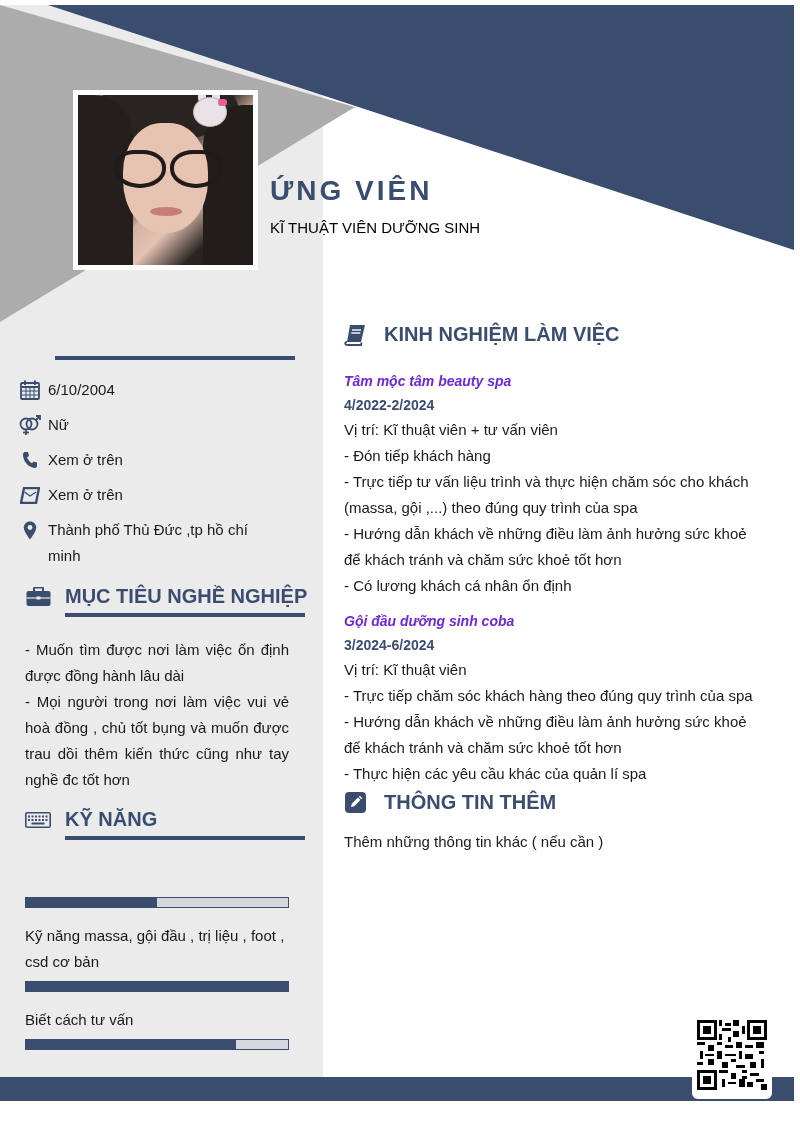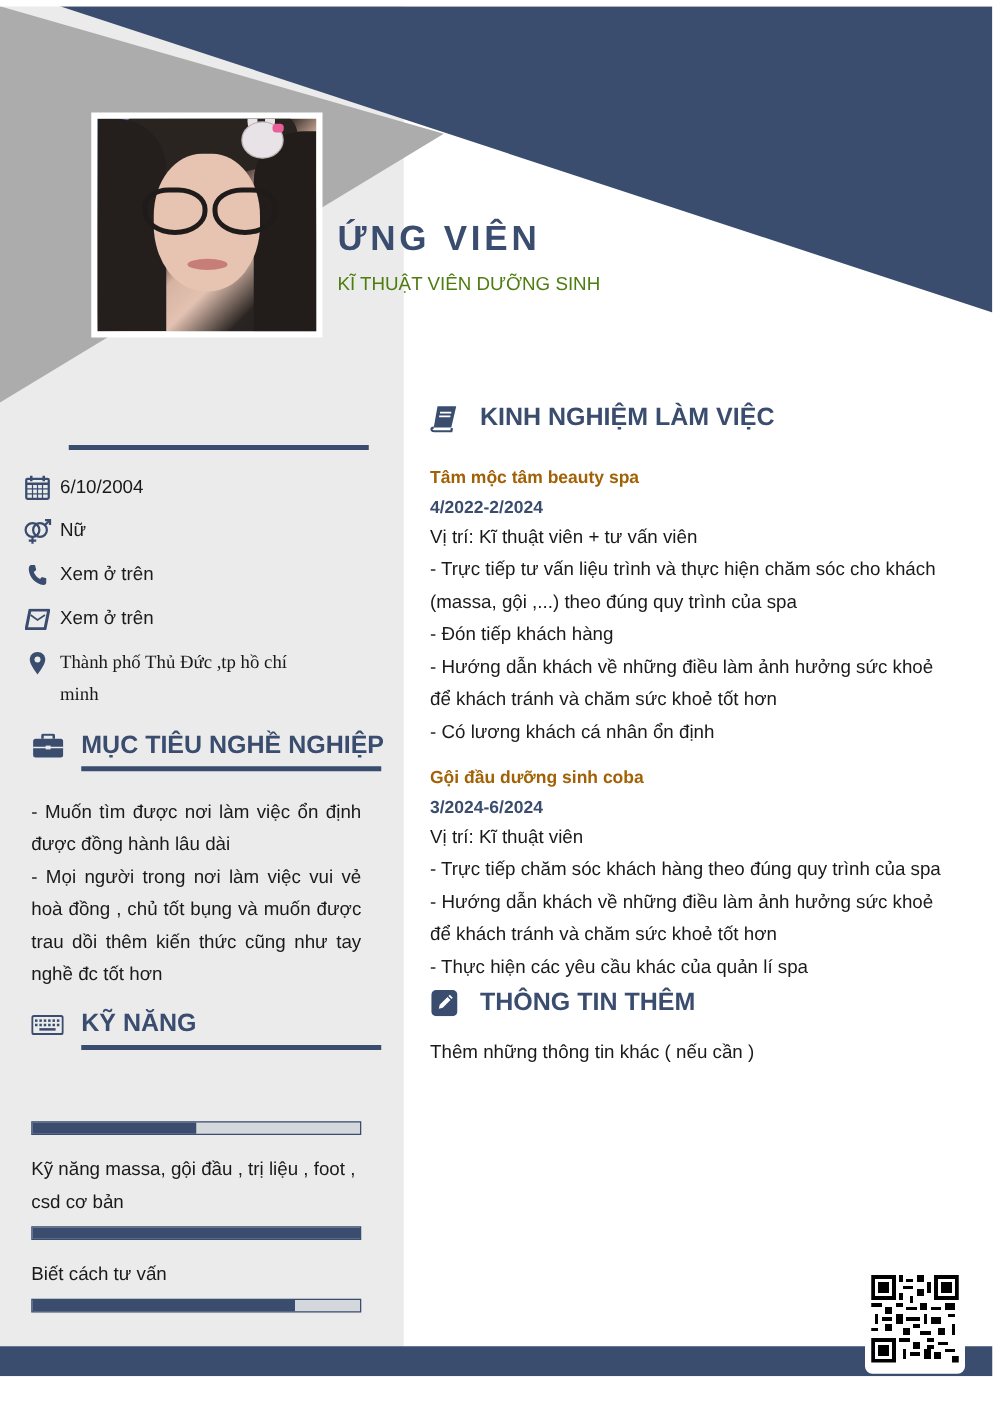--- a/index.html
+++ b/index.html
@@ -20,40 +20,40 @@
   .photo .hair-top { position: absolute; left: 20px; top: -20px; width: 140px; height: 65px; background: #2a2421; border-radius: 50%; }
   .photo .glasses-l { position: absolute; left: 36px; top: 55px; width: 52px; height: 38px; border: 4px solid #1e1b1a; border-radius: 40% 45% 50% 50%; }
   .photo .glasses-r { position: absolute; left: 92px; top: 55px; width: 52px; height: 38px; border: 4px solid #1e1b1a; border-radius: 45% 40% 50% 50%; }
   .photo .lips { position: absolute; left: 72px; top: 112px; width: 32px; height: 9px; border-radius: 50%; background: #c77d78; }
   .photo .bunny { position: absolute; left: 115px; top: 2px; width: 34px; height: 30px; border-radius: 50%; background: #e8e3e6; border: 1px solid #bdb5b8; }
   .photo .bunny-ear1 { position: absolute; left: 120px; top: -6px; width: 8px; height: 16px; border-radius: 50%; background: #e8e3e6; }
   .photo .bunny-ear2 { position: absolute; left: 134px; top: -6px; width: 8px; height: 16px; border-radius: 50%; background: #e8e3e6; }
   .photo .bow { position: absolute; left: 140px; top: 4px; width: 9px; height: 7px; background: #e7609a; border-radius: 3px; }
 
   .name { position: absolute; left: 270px; top: 170px; font-size: 28px; font-weight: bold; color: #3a4d6f; letter-spacing: 3px; }
-  .job-title { position: absolute; left: 270px; top: 214px; font-size: 15px; color: #4d7c0f; }
+  .job-title { position: absolute; left: 270px; top: 214px; font-size: 15px; color: #000000; }
 
   .sec-head { position: absolute; display: flex; align-items: center; }
   .sec-head .ico { width: 22px; height: 22px; display: flex; align-items: center; justify-content: center; }
   .sec-head .title { font-size: 20px; font-weight: bold; color: #3a4d6f; white-space: nowrap; }
   .underline { position: absolute; height: 4px; background: #3a4d6f; }
 
   .contact-row { position: absolute; left: 18px; display: flex; align-items: flex-start; font-size: 15px; color: #1a1a1a; }
   .contact-row .cico { width: 24px; height: 22px; display: flex; align-items: center; justify-content: center; margin-right: 6px; color: #3a4d6f; }
   .contact-row .ctext { line-height: 26px; margin-top: -2px; }
 
   .objective { position: absolute; left: 25px; top: 632px; width: 264px; font-size: 15px; line-height: 26px; text-align: justify; color: #1a1a1a; }
   .objective p { margin: 0; }
 
   .skill { position: absolute; left: 25px; width: 264px; font-size: 15px; line-height: 26px; color: #1a1a1a; }
   .bar { position: absolute; left: 25px; width: 264px; height: 11px; background: #d4d7dc; border: 1px solid #3a4d6f; }
   .bar .fill { height: 100%; background: #3a4d6f; }
 
   .exp { position: absolute; left: 344px; width: 420px; font-size: 15px; line-height: 26px; color: #1a1a1a; }
-  .exp .company { font-size: 14px; font-weight: bold; color: #a16207; line-height: 24px; }
+  .exp .company { font-size: 14px; font-weight: bold; color: #6d28d9; line-height: 24px; font-style: italic; }
   .exp .period { font-size: 14px; font-weight: bold; color: #3a4d6f; line-height: 24px; }
 
   .extra { position: absolute; left: 344px; top: 828px; font-size: 15px; color: #1a1a1a; }
 
   .qr { position: absolute; left: 692px; top: 1010px; width: 80px; height: 84px; background: #ffffff; border-radius: 0 0 6px 6px; padding: 5px; }
 </style>
 </head>
 <body>
 
 <div class="page">
@@ -133,21 +133,21 @@
     </span>
     <span class="ctext">Xem ở trên</span>
   </div>
   <div class="contact-row" style="top:514px; width:250px;">
     <span class="cico">
       <svg width="14" height="19" viewBox="0 0 14 19">
           <path d="M7 0.5 C3.4 0.5 0.8 3.2 0.8 6.6 C0.8 11 7 18.5 7 18.5 C7 18.5 13.2 11 13.2 6.6 C13.2 3.2 10.6 0.5 7 0.5 Z" fill="#3a4d6f"></path>
           <circle cx="7" cy="6.5" r="2.4" fill="#ebebeb"></circle>
         </svg>
     </span>
-    <span class="ctext" style="width:210px;font-family:Liberation Serif, serif;">Thành phố Thủ Đức ,tp hồ chí minh</span>
+    <span class="ctext" style="width:210px;">Thành phố Thủ Đức ,tp hồ chí minh</span>
   </div>
 
   <div class="sec-head" style="left:25px; top:580px;">
     <span class="ico" style="width:26px;">
       <svg width="25" height="20" viewBox="0 0 25 20">
           <path d="M8 4 L8 1.5 C8 1 8.5 0.5 9 0.5 L16 0.5 C16.5 0.5 17 1 17 1.5 L17 4" fill="none" stroke="#3a4d6f" stroke-width="2"></path>
           <rect x="0.5" y="4" width="24" height="15" rx="2" fill="#3a4d6f"></rect>
           <line x1="0.5" y1="11" x2="24.5" y2="11" stroke="#ebebeb" stroke-width="1.2"></line>
           <rect x="10.5" y="9.5" width="4" height="3" fill="#ebebeb"></rect>
         </svg>
@@ -208,22 +208,22 @@
           <line x1="7.3" y1="9" x2="16.3" y2="9" stroke="#ffffff" stroke-width="1.4"></line>
         </svg>
     </span>
     <span class="title" style="margin-left:18px;">KINH NGHIỆM LÀM VIỆC</span>
   </div>
 
   <div class="exp" style="top:364px;">
     <div class="company">Tâm mộc tâm beauty spa</div>
     <div class="period">4/2022-2/2024</div>
     <div>Vị trí: Kĩ thuật viên + tư vấn viên</div>
+    <div>- Đón tiếp khách hàng</div>
     <div>- Trực tiếp tư vấn liệu trình và thực hiện chăm sóc cho khách (massa, gội ,...) theo đúng quy trình của spa</div>
-    <div>- Đón tiếp khách hàng</div>
     <div>- Hướng dẫn khách về những điều làm ảnh hưởng sức khoẻ để khách tránh và chăm sức khoẻ tốt hơn</div>
     <div>- Có lương khách cá nhân ổn định</div>
   </div>
 
   <div class="exp" style="top:604px;">
     <div class="company">Gội đầu dưỡng sinh coba</div>
     <div class="period">3/2024-6/2024</div>
     <div>Vị trí: Kĩ thuật viên</div>
     <div>- Trực tiếp chăm sóc khách hàng theo đúng quy trình của spa</div>
     <div>- Hướng dẫn khách về những điều làm ảnh hưởng sức khoẻ để khách tránh và chăm sức khoẻ tốt hơn</div>

